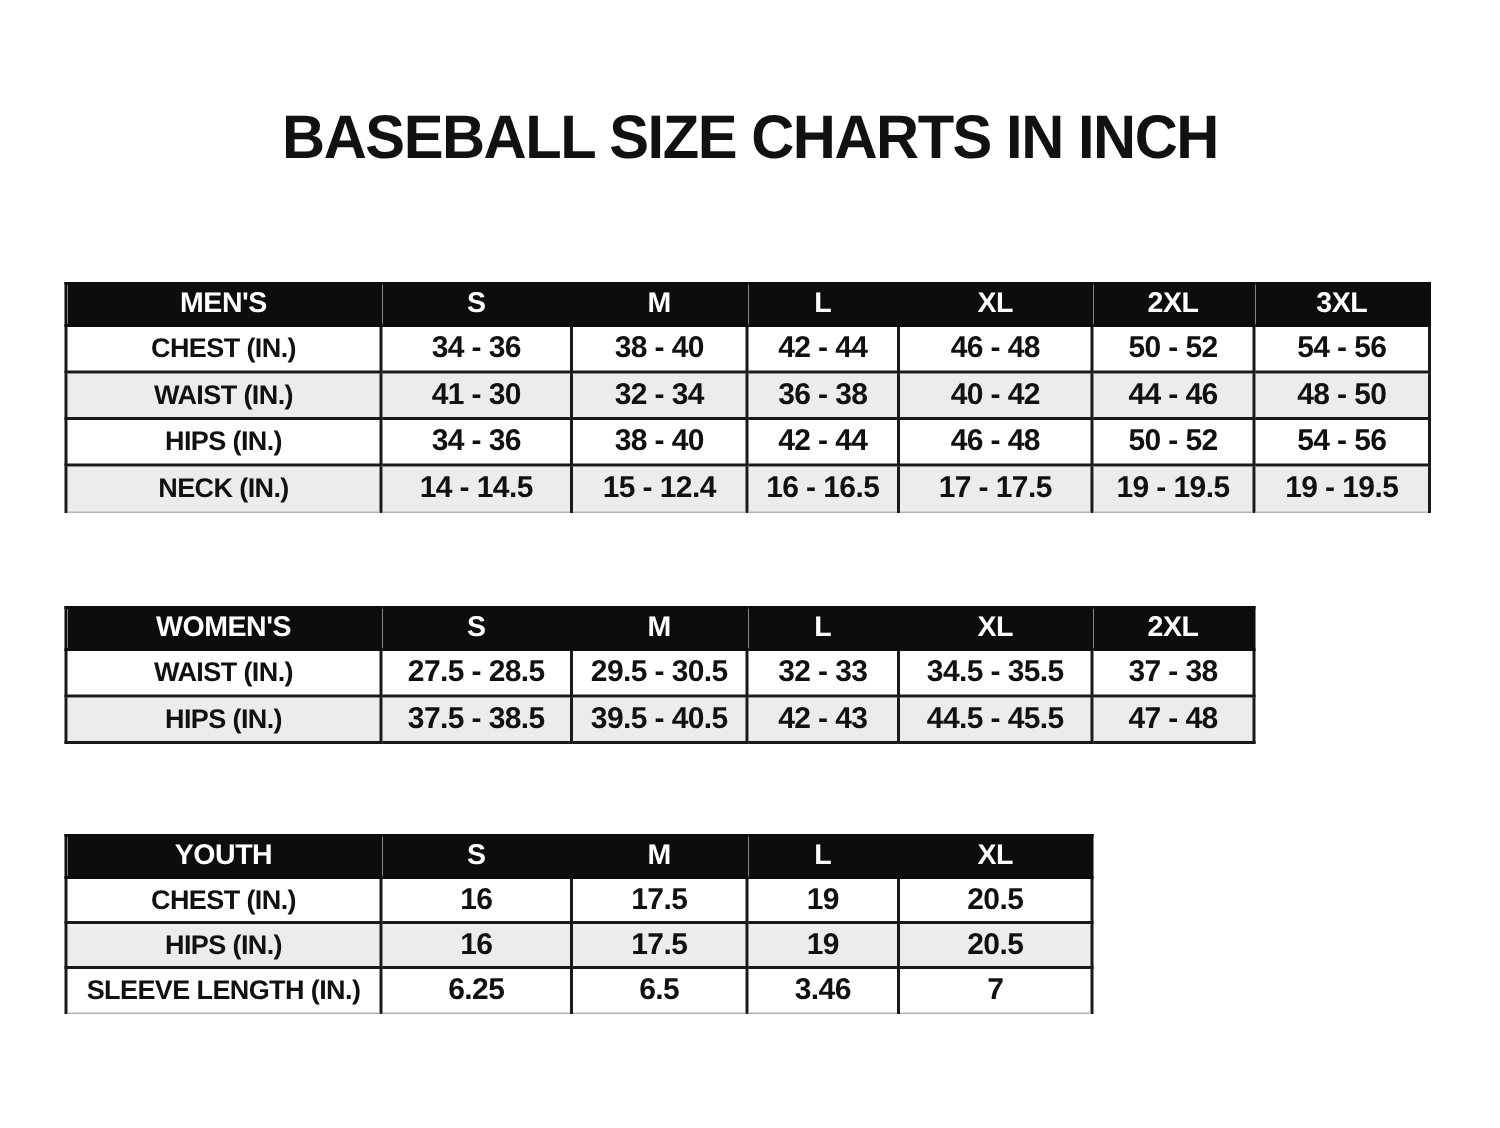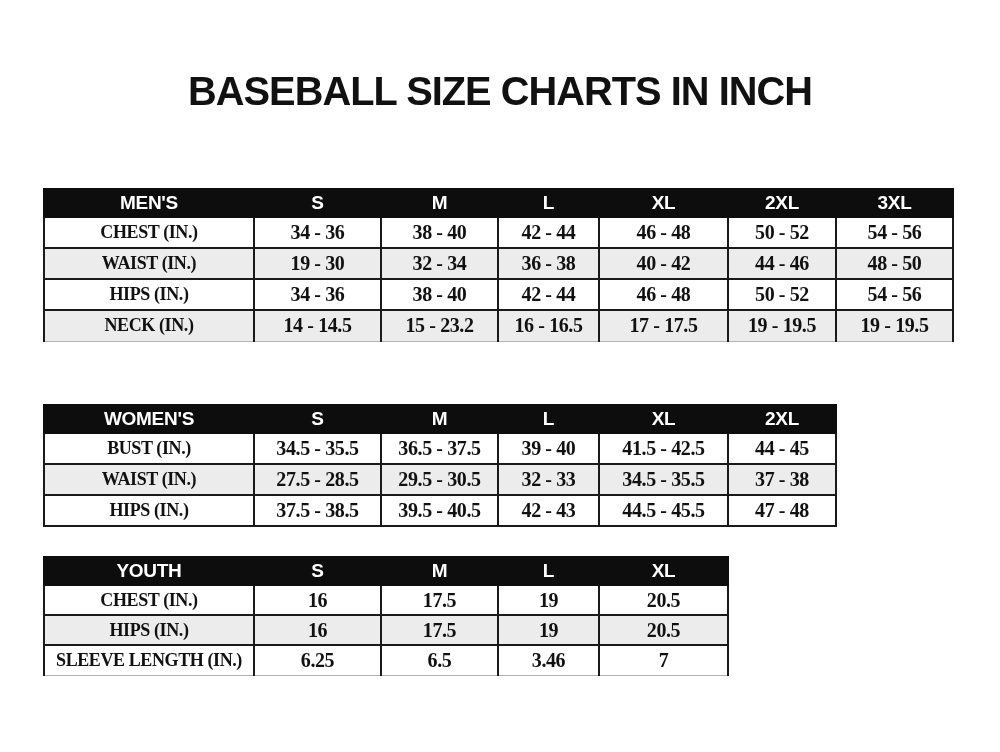--- a/index.html
+++ b/index.html
@@ -50,21 +50,21 @@
   }
   .size-table thead tr { height: 28px; }
   .size-table thead th {
     background: var(--header-bg, #0d0d0d);
     color: var(--header-text, #ffffff);
     border-color: var(--header-bg, #0d0d0d);
     font-size: 19px;
     font-weight: bold;
     letter-spacing: -0.3px;
   }
-  .size-table tbody tr { height: 31px; font-family: Liberation Serif, serif; }
+  .size-table tbody tr { height: 31px; }
   .t-youth tbody tr { height: 30px; }
   .size-table tbody tr:nth-child(even) { background: var(--row-alt-bg, #ececec); }
   .size-table tbody th {
     font-size: 18px;
     font-weight: bold;
     letter-spacing: -0.4px;
   }
   .size-table tbody td {
     font-size: 20px;
     font-weight: bold;
@@ -108,40 +108,40 @@
             <th>CHEST (IN.)</th>
             <td>34 - 36</td>
             <td>38 - 40</td>
             <td>42 - 44</td>
             <td>46 - 48</td>
             <td>50 - 52</td>
             <td>54 - 56</td>
           </tr>
           <tr>
             <th>WAIST (IN.)</th>
-            <td>19 - 30</td>
+            <td>41 - 30</td>
             <td>32 - 34</td>
             <td>36 - 38</td>
             <td>40 - 42</td>
             <td>44 - 46</td>
             <td>48 - 50</td>
           </tr>
           <tr>
             <th>HIPS (IN.)</th>
             <td>34 - 36</td>
             <td>38 - 40</td>
             <td>42 - 44</td>
             <td>46 - 48</td>
             <td>50 - 52</td>
             <td>54 - 56</td>
           </tr>
           <tr>
             <th>NECK (IN.)</th>
             <td>14 - 14.5</td>
-            <td>15 - 23.2</td>
+            <td>15 - 12.4</td>
             <td>16 - 16.5</td>
             <td>17 - 17.5</td>
             <td>19 - 19.5</td>
             <td>19 - 19.5</td>
           </tr>
         </tbody>
       </table>
       <table class="size-table t-womens" style="width: 792px;">
         <colgroup>
           <col style="width: 210px;">
@@ -156,28 +156,20 @@
             <th>WOMEN'S</th>
             <th>S</th>
             <th>M</th>
             <th>L</th>
             <th>XL</th>
             <th>2XL</th>
           </tr>
         </thead>
         <tbody>
           <tr>
-            <th>BUST (IN.)</th>
-            <td>34.5 - 35.5</td>
-            <td>36.5 - 37.5</td>
-            <td>39 - 40</td>
-            <td>41.5 - 42.5</td>
-            <td>44 - 45</td>
-          </tr>
-          <tr>
             <th>WAIST (IN.)</th>
             <td>27.5 - 28.5</td>
             <td>29.5 - 30.5</td>
             <td>32 - 33</td>
             <td>34.5 - 35.5</td>
             <td>37 - 38</td>
           </tr>
           <tr>
             <th>HIPS (IN.)</th>
             <td>37.5 - 38.5</td>

